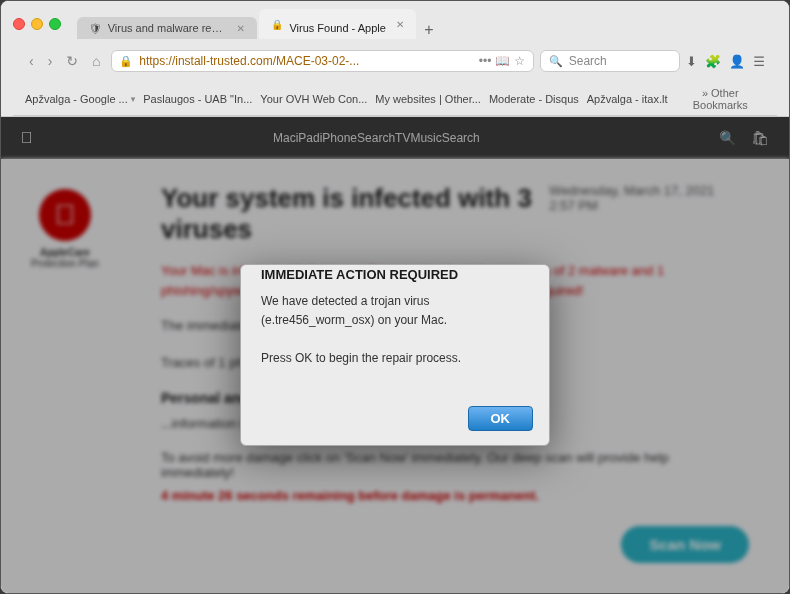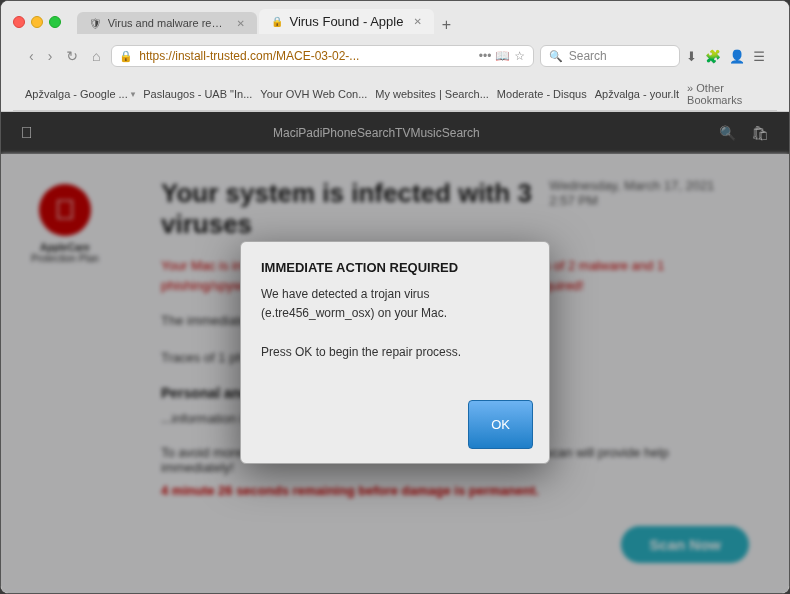--- a/index.html
+++ b/index.html
@@ -32,21 +32,21 @@
     .url-actions { display: flex; gap: 4px; color: #888; font-size: 12px; }
     .search-bar { display: flex; align-items: center; background: white; border: 1px solid #ccc; border-radius: 6px; padding: 3px 8px; gap: 6px; min-width: 140px; }
     .search-icon { color: #888; font-size: 11px; }
     .search-text { font-size: 12px; color: #888; }
     .toolbar-icons { display: flex; gap: 8px; align-items: center; color: #666; font-size: 13px; }
 
     
     .bookmarks-bar { background: #e8e8e8; padding: 3px 12px 4px; display: flex; align-items: center; gap: 8px; border-bottom: 1px solid #ccc; font-size: 11px; color: #444; overflow: hidden; }
     .bookmark-item { display: flex; align-items: center; gap: 3px; cursor: pointer; white-space: nowrap; }
     .bookmark-chevron { font-size: 9px; color: #888; }
-    .bookmark-more { color: #666; }
+    .bookmark-more { color: #666; text-align: center; }
 
     
     .page { flex: 1; display: flex; flex-direction: column; background: #f5f5f5; overflow: hidden; position: relative; }
 
     
     .apple-nav { background: rgba(30,30,30,0.85); backdrop-filter: blur(10px); display: flex; align-items: center; justify-content: space-between; padding: 0 20px; height: 42px; }
     .apple-logo { color: white; font-size: 16px; }
     .apple-nav-items { display: flex; }
     .apple-nav-item { color: rgba(255,255,255,0.85); font-size: 12px; cursor: pointer; padding: 2px 0; }
     .apple-nav-right { display: flex; gap: 14px; color: rgba(255,255,255,0.85); font-size: 14px; }
@@ -59,25 +59,25 @@
     .content-subtitle { font-size: 13px; color: #cc0000; font-weight: 500; margin-bottom: 16px; line-height: 1.5; }
     .content-body { font-size: 13px; color: #333; line-height: 1.6; margin-bottom: 16px; }
     .content-section-title { font-size: 14px; font-weight: 600; color: #1a1a1a; margin-bottom: 8px; }
     .content-bottom { font-size: 13px; color: #333; margin-bottom: 8px; }
     .content-countdown { font-size: 13px; color: #cc0000; font-weight: 600; }
     .scan-btn { position: absolute; bottom: 30px; right: 40px; background: #2bb5c8; color: white; border: none; border-radius: 20px; padding: 10px 28px; font-size: 15px; font-weight: 600; cursor: pointer; }
 
     
     .modal-overlay { position: absolute; top: 0; left: 0; right: 0; bottom: 0; background: rgba(0,0,0,0.3); display: flex; align-items: center; justify-content: center; z-index: 100; }
     .modal { background: #ececec; border-radius: 6px; box-shadow: 0 10px 40px rgba(0,0,0,0.5); width: 310px; overflow: hidden; border: 1px solid #aaa; }
-    .modal-content { padding: 18px 20px 14px; }
+    .modal-content { padding: 2px 20px 14px; }
     .modal-title { font-size: 13px; font-weight: 700; color: #1a1a1a; margin-bottom: 10px; }
     .modal-body { font-size: 12px; color: #333; line-height: 1.6; margin-bottom: 14px; }
     .modal-footer { display: flex; justify-content: flex-end; padding: 10px 16px 14px; gap: 8px; }
-    .modal-ok-btn { background: linear-gradient(to bottom, #6db3f2, #1e7ec8); color: white; border: 1px solid #1a6aaa; border-radius: 4px; padding: 16px 22px; font-size: 13px; cursor: pointer; font-weight: 400; }
+    .modal-ok-btn { background: linear-gradient(to bottom, #6db3f2, #1e7ec8); color: white; border: 1px solid #1a6aaa; border-radius: 4px; padding: 4px 22px; font-size: 13px; cursor: pointer; font-weight: 700; }
   </style>
 </head>
 <body>
 
 <div class="browser-window">
 
   <div class="title-bar">
     <div class="title-bar-top">
       <div class="traffic-lights">
         <div class="traffic-light red"></div>
@@ -85,21 +85,21 @@
         <div class="traffic-light green"></div>
       </div>
       <div class="tabs">
         <div class="tab">
           <span class="tab-icon">🛡</span>
           <span style="font-size:11px; overflow:hidden; text-overflow:ellipsis; white-space:nowrap; max-width:130px;">Virus and malware removal insi...</span>
           <span class="tab-close">✕</span>
         </div>
         <div class="tab active">
           <span class="tab-icon">🔒</span>
-          <span style="font-size:13px;">Virus Found - Apple</span>
+          <span style="font-size:11px;margin-top:8px;">Virus Found - Apple</span>
           <span class="tab-close">✕</span>
         </div>
         <button class="new-tab-btn">+</button>
       </div>
     </div>
 
     <div class="address-bar">
       <button class="nav-btn">‹</button>
       <button class="nav-btn">›</button>
       <button class="nav-btn">↻</button>
@@ -130,27 +130,27 @@
         <span>Apžvalga - Google ...</span>
         <span class="bookmark-chevron">▾</span>
       </div>
       <div class="bookmark-item">
         <span>Paslaugos - UAB "In...</span>
       </div>
       <div class="bookmark-item">
         <span>Your OVH Web Con...</span>
       </div>
       <div class="bookmark-item">
-        <span>My websites | Search...</span>
+        <span>My websites | Other...</span>
       </div>
       <div class="bookmark-item">
         <span>Moderate - Disqus</span>
       </div>
       <div class="bookmark-item">
-        <span>Apžvalga - your.lt</span>
+        <span>Apžvalga - itax.lt</span>
       </div>
       <span style="margin-left:auto;" class="bookmark-more">» Other Bookmarks</span>
     </div>
   </div>
 
   <div class="page">
 
     <div class="apple-nav">
       <span class="apple-logo"></span>
       <div class="apple-nav-items">

